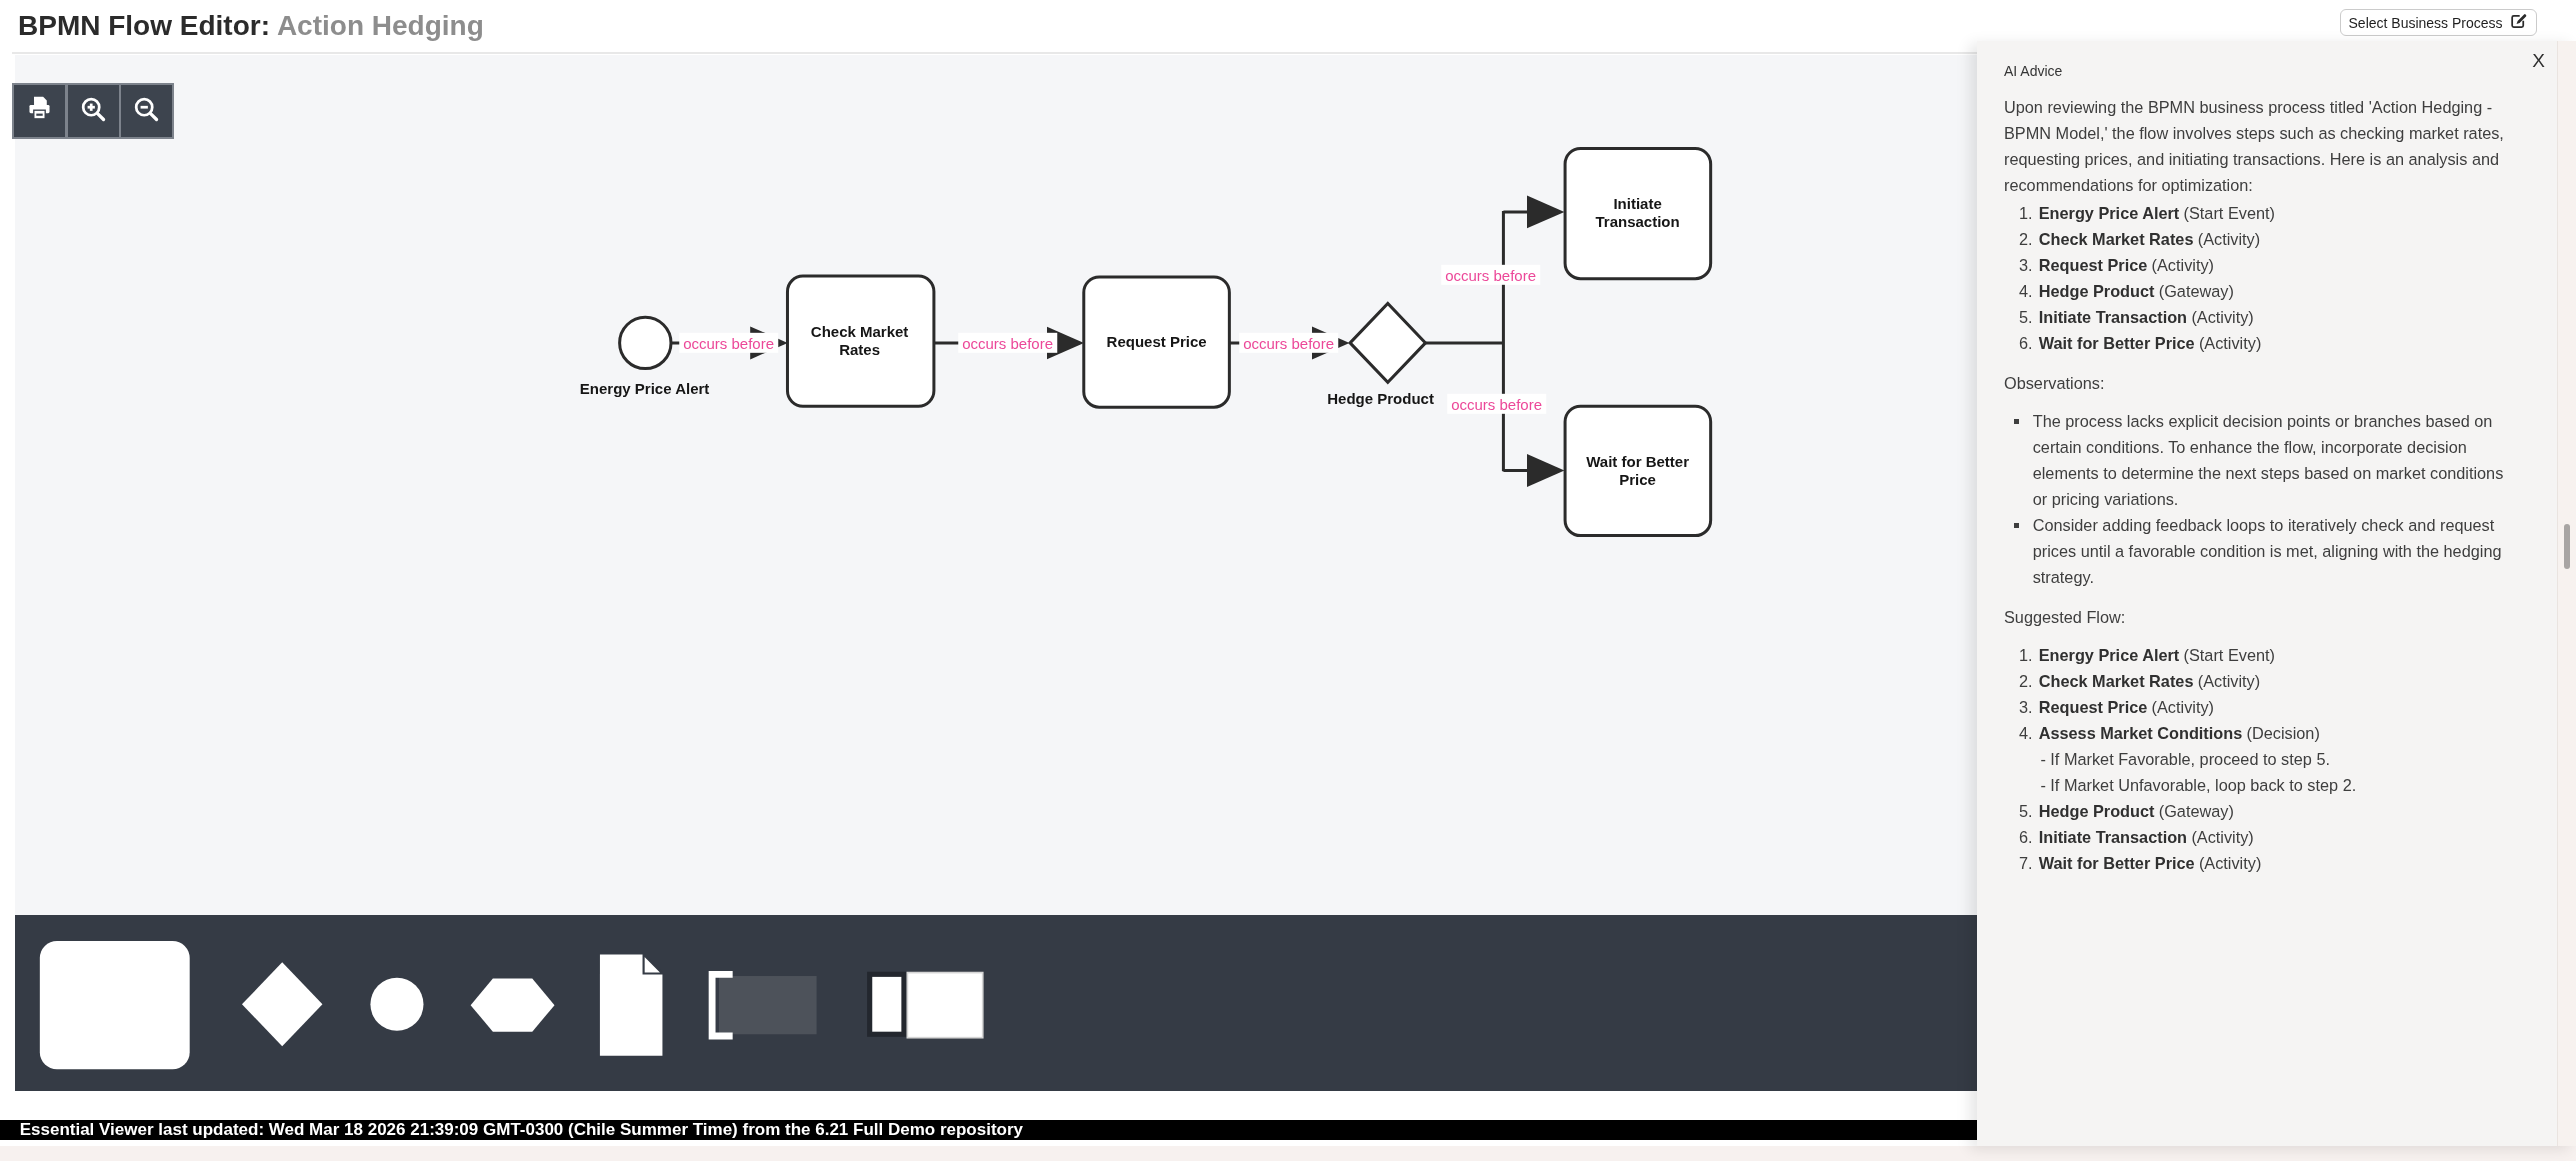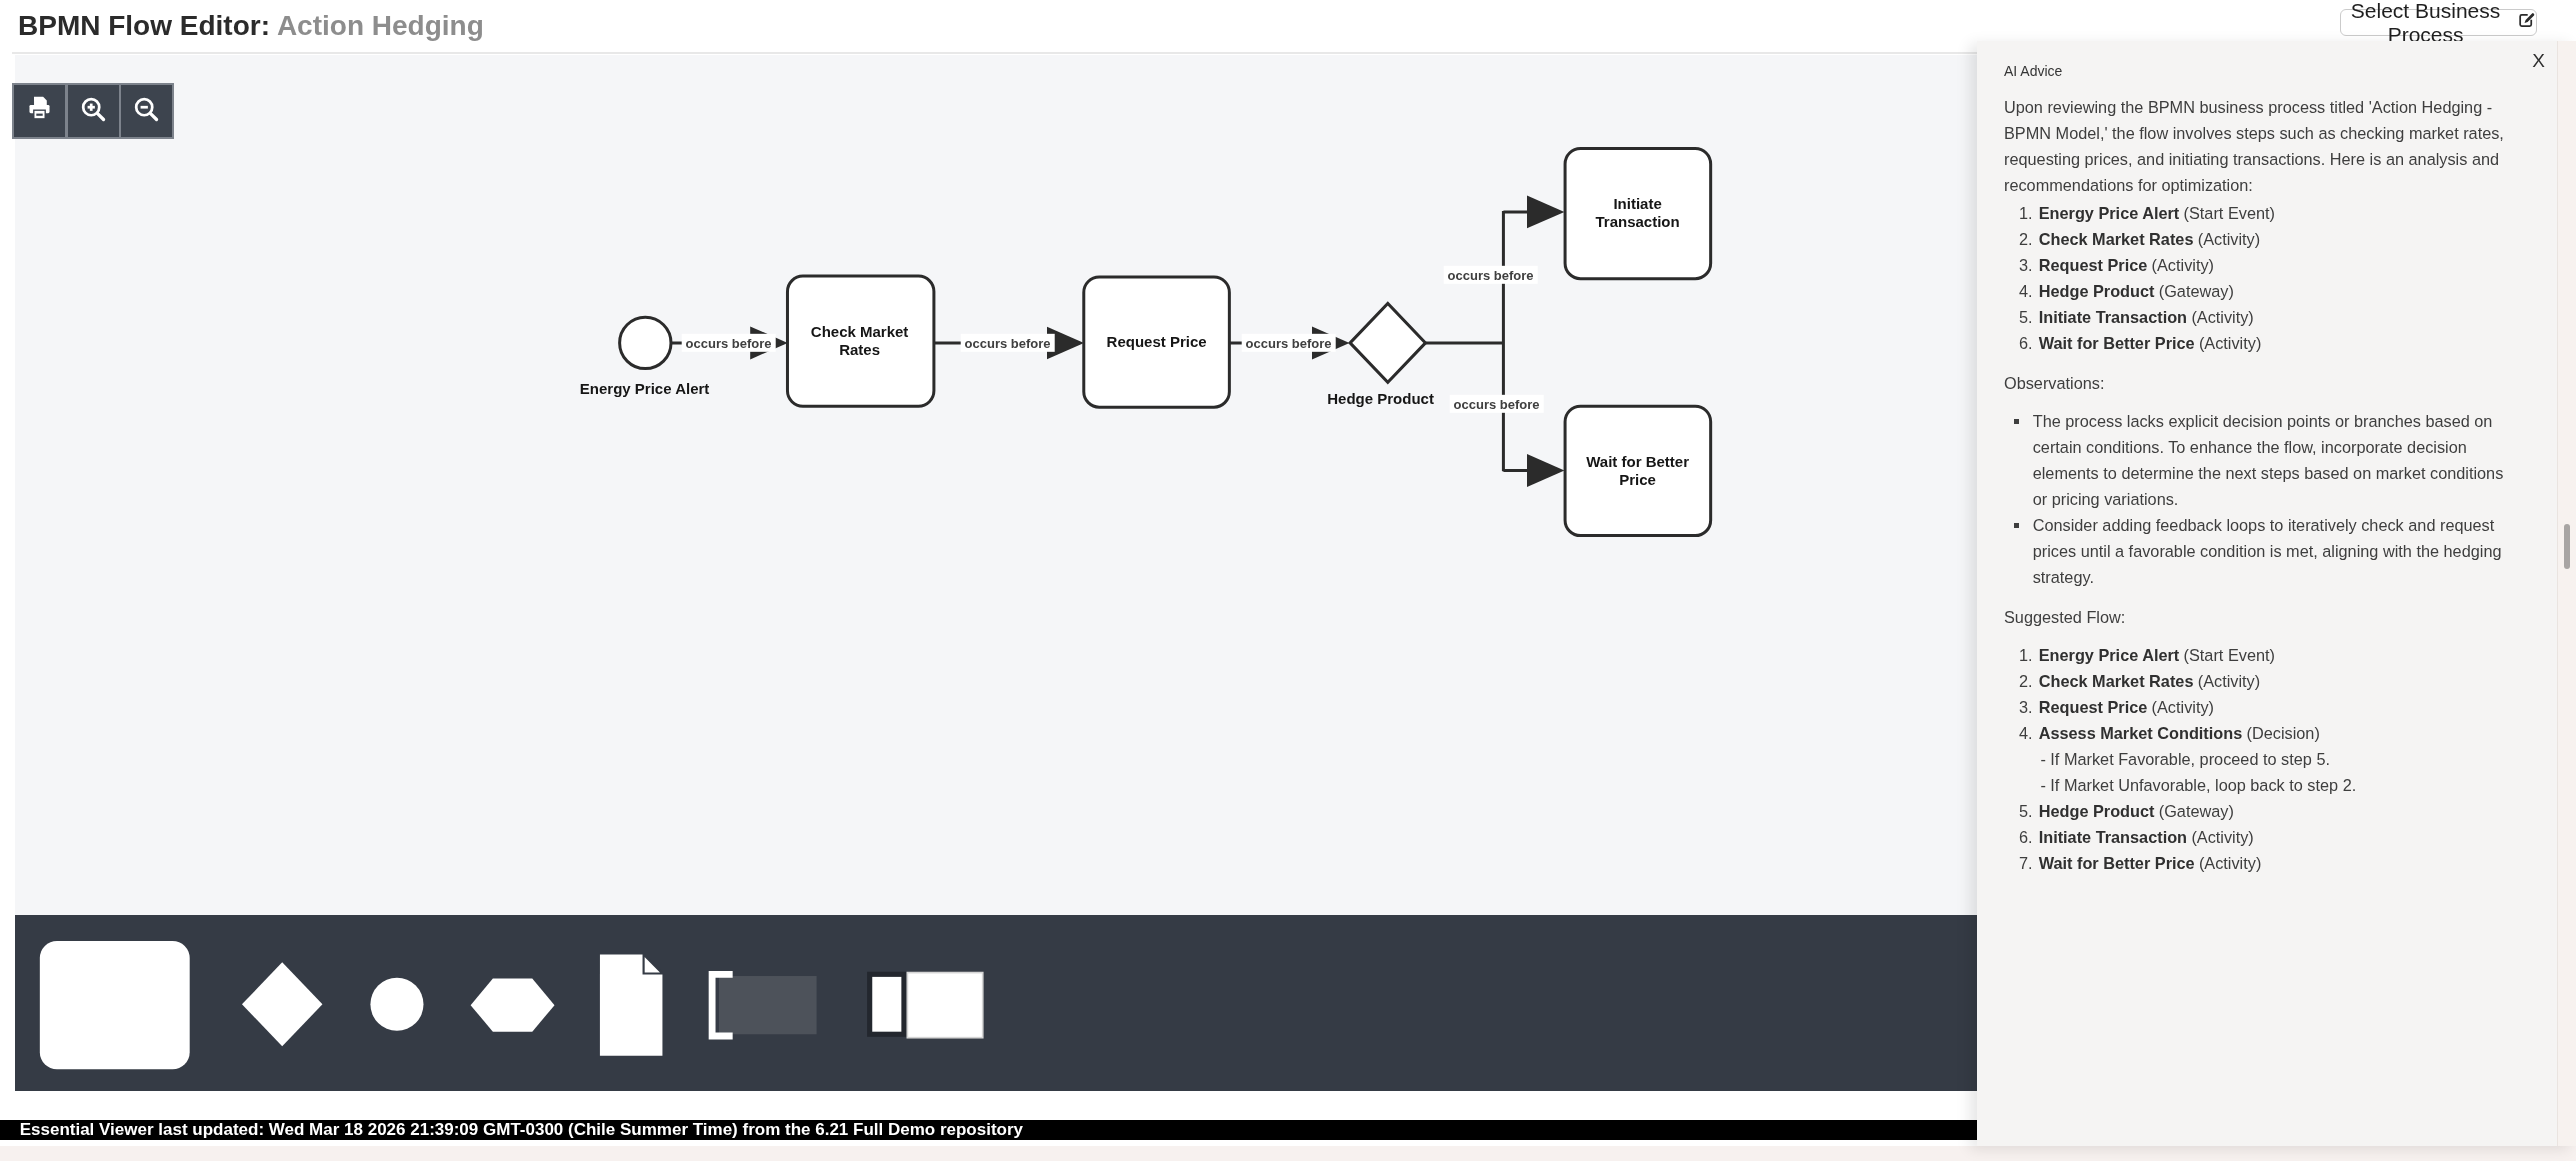--- a/index.html
+++ b/index.html
@@ -7,39 +7,39 @@
               font-family:"Liberation Sans", sans-serif; overflow:hidden; position:relative; }
 
   
   .page-title { position:absolute; left:18px; top:10.3px; font-size:28px; font-weight:700;
                 color:#2b2b2b; white-space:nowrap; }
   .page-title .muted { color:#8d8d8d; margin-left:6.9px; }
   .header-divider { position:absolute; left:12px; top:52px; width:1965px; height:1.7px; background:#e8e8e8; }
 
   .select-btn { position:absolute; left:2340px; top:9.4px; width:197px; height:27px;
                 background:#fff; border:1.7px solid #cbcbcb; border-radius:6px;
-                display:flex; align-items:center; justify-content:space-between; gap:6.9px;
-                font-size:21px; color:#1f1f1f; cursor:pointer; }
+                display:flex; align-items:center; justify-content:center; gap:6.9px;
+                font-size:14px; color:#1f1f1f; cursor:pointer; }
   .select-btn svg { width:19px; height:19px; }
 
   
   .canvas { position:absolute; left:14.6px; top:55px; width:1962px; height:861px; background:#f5f6f8; }
   .canvas svg.diagram { position:absolute; left:0; top:0; }
 
   .toolbar { position:absolute; left:-2.6px; top:28px; display:flex; border:2.6px solid #7d838c; background:#7d838c; gap:2.6px; }
   .tool-btn { width:51px; height:52px; background:#3d444e; display:flex; align-items:center; justify-content:center; cursor:pointer; }
   .tool-btn svg { width:31px; height:31px; }
 
   .box-label { position:absolute; display:flex; align-items:center; justify-content:center;
                text-align:center; font-weight:700; font-size:15px; line-height:18px;
                color:#161616; padding:0 5.1px; cursor:pointer; }
   .free-label { position:absolute; transform:translate(-50%,-50%); font-weight:700; font-size:15px;
                 color:#161616; white-space:nowrap; }
   .edge-label { position:absolute; transform:translate(-50%,-50%); background:#ffffff;
-                font-weight:700; font-size:13px; color:#404040; padding:1.7px 4.3px; white-space:nowrap; }
+                font-weight:400; font-size:15px; color:#ec4899; padding:1.7px 4.3px; white-space:nowrap; }
 
   
   .palette { position:absolute; left:14.6px; top:915px; width:1962px; height:176px; background:#353b45; }
 
   
   .status-bar { position:absolute; left:0; top:1120px; width:1978px; height:20px; background:#000;
                 display:flex; align-items:center; }
   .status-bar span { color:#fff; font-size:17px; font-weight:700; margin-left:19.7px; white-space:nowrap; }
   .hscroll-strip { position:absolute; left:0; top:1146px; width:2576px; height:15.4px; background:#f7f1ef; }
 

